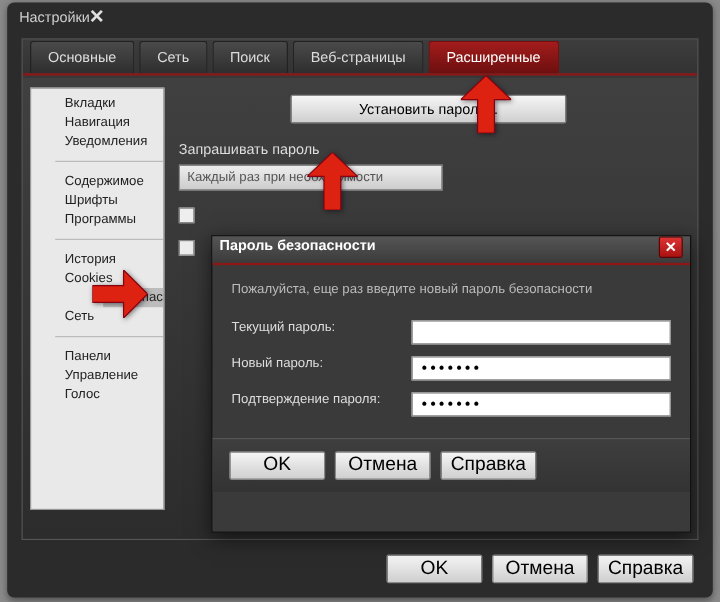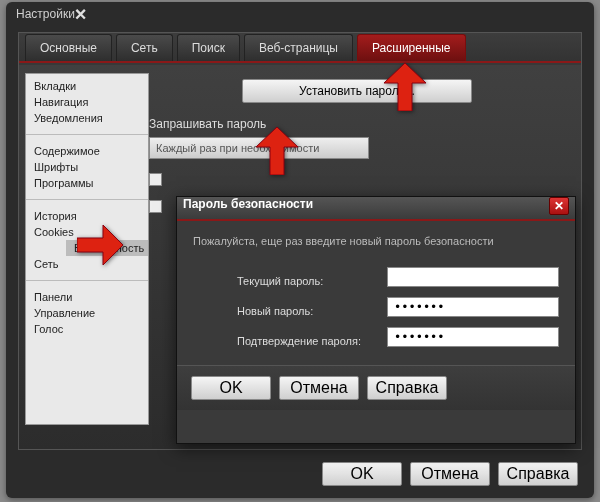--- a/index.html
+++ b/index.html
@@ -5,37 +5,37 @@
   * { box-sizing: border-box; margin: 0; padding: 0; font-family: Arial, sans-serif; }
   body { background: #8a8a8a; width: 600px; height: 502px; overflow: hidden; position: relative; }
   .window { position: absolute; left: 6px; top: 2px; width: 588px; height: 496px; background: #2b2b2b; border-radius: 6px; box-shadow: 0 2px 6px rgba(0,0,0,0.4); }
   .titlebar { height: 24px; color: #cfcfcf; font-size: 12px; padding: 5px 10px; display:flex; justify-content:flex-start; align-items:center;}
   .close-x { font-size: 20px; color:#e0e0e0; font-weight:bold; cursor:pointer; line-height:14px;}
   .inner { position:absolute; left:12px; top:30px; right:12px; bottom:48px; border:1px solid #555; background:#383838; }
   .tabs { display:flex; align-items:flex-end; height:30px; padding:0 6px; gap:0; border-bottom:2px solid #8a1818; background:linear-gradient(#3d3d3d,#333);}
   .tab { color:#ddd; font-size:12px; padding:6px 14px; background:linear-gradient(#4a4a4a,#2e2e2e); border:1px solid #222; border-bottom:none; border-radius:3px 3px 0 0; margin-right:4px; cursor:pointer;}
   .tab.active { background:linear-gradient(#a31c1c,#6d0f0f); color:#fff; border-color:#7a0d0d;}
   .body { position:absolute; top:32px; bottom:0; left:0; right:0; background:linear-gradient(#404040,#2c2c2c);}
-  .sidebar { position:absolute; left:6px; top:8px; width:124px; bottom:24px; background:#e9e9e9; border:1px solid #999; font-size:11px; color:#222; overflow:hidden;}
+  .sidebar { position:absolute; left:6px; top:8px; width:112px; bottom:24px; background:#e9e9e9; border:1px solid #999; font-size:11px; color:#222; overflow:hidden;padding-left:20px;}
   .sb-group { padding:4px 0;}
   .sb-item { padding:2px 8px; cursor:pointer; white-space:nowrap;}
   .sb-item.selected { background:#bcbcbc;margin-left:40px; }
   .sb-sep { border-top:1px solid #bbb; margin:4px 0;}
   .main { position:absolute; left:122px; right:8px; top:8px; bottom:8px; }
   .btn-wide { display:block; width:230px; margin:6px auto 14px auto; height:24px; font-size:12px; background:linear-gradient(#f5f5f5,#cfcfcf); border:1px solid #888; border-radius:2px; cursor:pointer;}
   .lbl { font-size:12px; color:#ddd; margin:6px 0 6px 8px;}
   .select { width:220px; height:22px; font-size:11px; background:linear-gradient(#eee,#ccc); border:1px solid #888; color:#555; padding-left:6px; margin-left:8px;}
   .cb-row { margin:14px 0 0 8px; display:flex; align-items:center; gap:6px;}
   .cb { width:13px; height:13px; background:#eee; border:1px solid #888;}
   .dialog { position:absolute; left:176px; top:196px; width:400px; height:248px; background:#3a3a3a; border:1px solid #111; box-shadow:0 4px 16px rgba(0,0,0,0.6);}
   .dlg-title { height:24px; background:linear-gradient(#555,#3b3b3b); border-bottom:2px solid #8a1818; display:flex; align-items:flex-start; padding:0 6px; color:#fff; font-size:12px; font-weight:bold; justify-content:space-between;}
   .dlg-close { width:20px; height:18px; background:linear-gradient(#d33,#a11); border:1px solid #600; display:flex; align-items:center; justify-content:center; color:#fff; font-size:12px; font-weight:bold; cursor:pointer; border-radius:2px;}
   .dlg-body { padding:14px 16px 8px 16px; }
   .dlg-msg { font-size:11px; color:#bbb; margin-bottom:20px;}
-  .field-row { display:flex; align-items:flex-end; margin-bottom:10px;margin-left:44px;}
+  .field-row { display:flex; align-items:flex-start; margin-bottom:10px;}
   .field-lbl { width:150px; font-size:11px; color:#ddd;}
   .field-input { flex:1; height:20px; background:#fff; border:1px solid #888; font-size:12px; padding:0 6px; font-family:monospace;}
   .dlg-buttons { border-top:1px solid #555; padding:10px 14px; display:flex; gap:8px; justify-content:flex-start; background:linear-gradient(#3e3e3e,#333);}
   .btn { width:80px; height:24px; font-size:16px; background:linear-gradient(#f5f5f5,#cfcfcf); border:1px solid #888; border-radius:2px; cursor:pointer;}
   .footer-buttons { position:absolute; right:16px; bottom:12px; display:flex; gap:8px;}
   .arrow { position:absolute; width:0; height:0; pointer-events:none; }
   .arrow svg { filter: drop-shadow(1px 1px 2px rgba(0,0,0,0.5));}
 </style>
 </head>
 <body>

